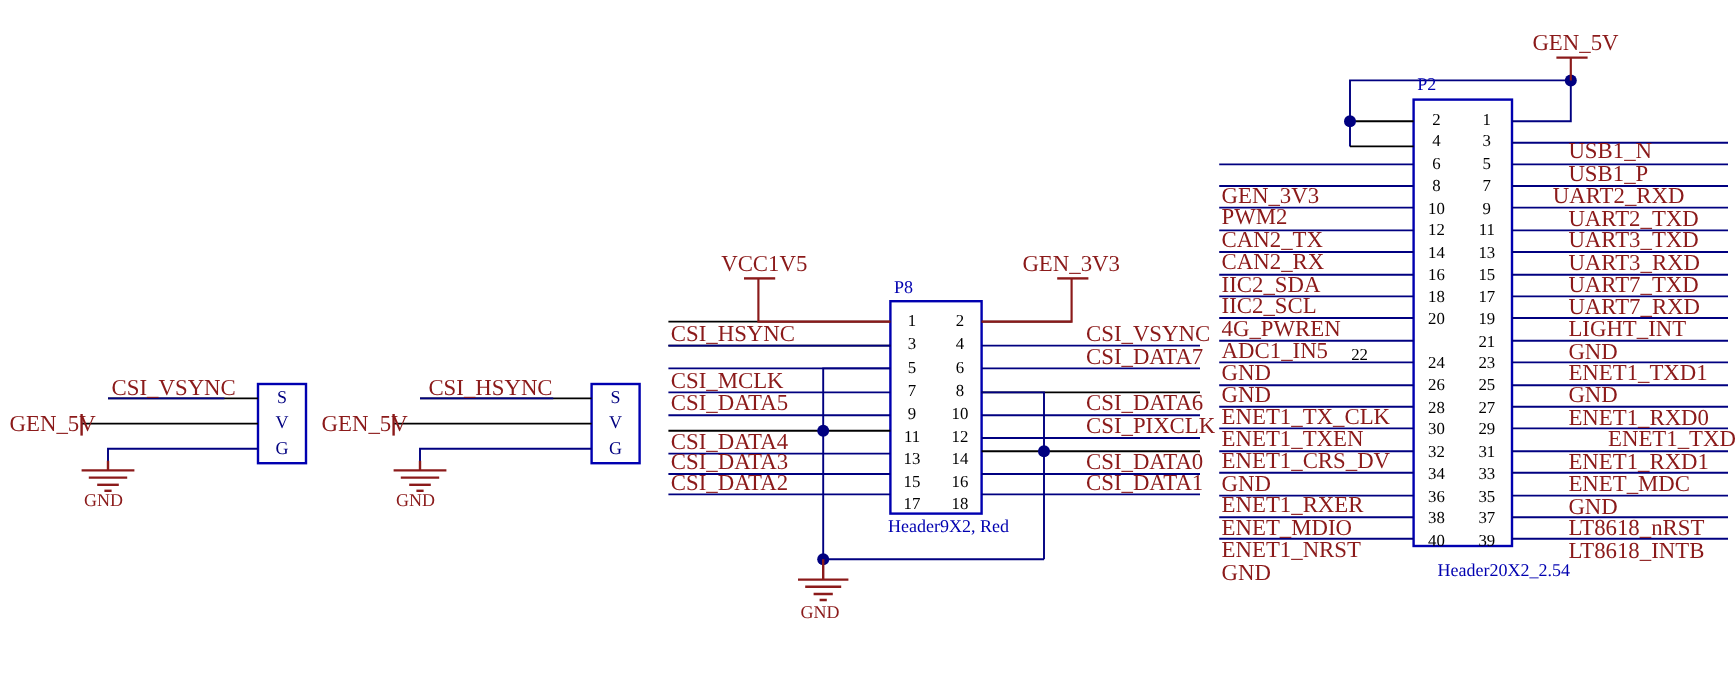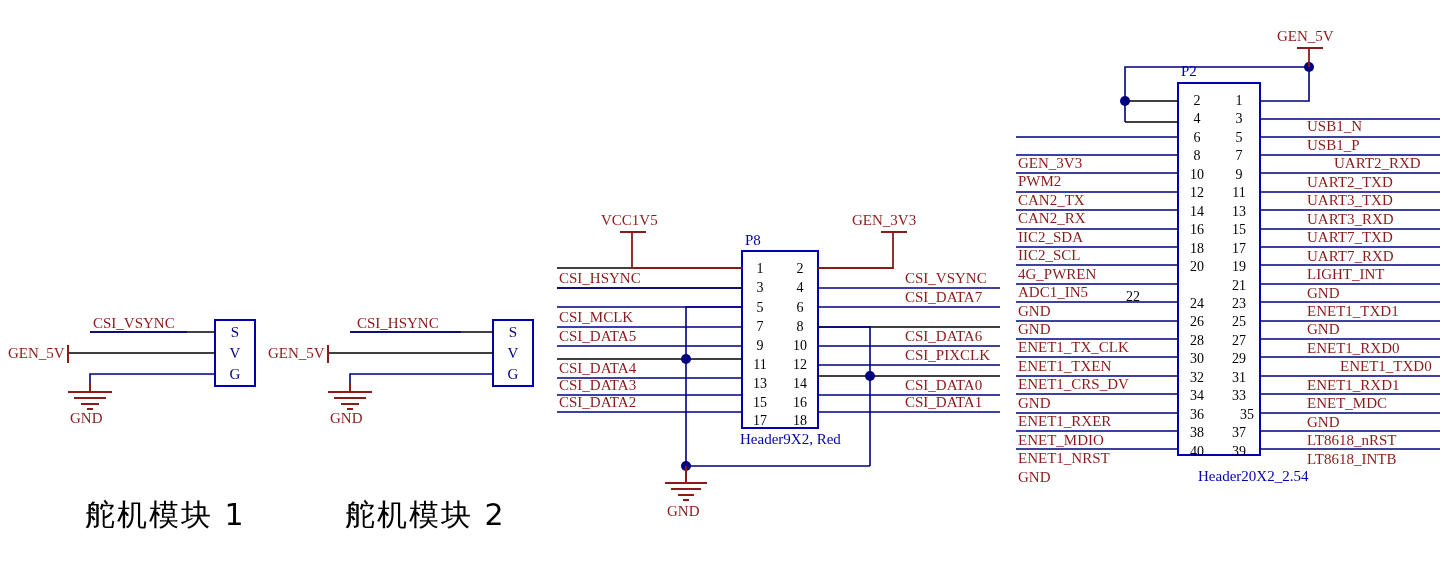--- a/index.html
+++ b/index.html
@@ -1,20 +1,20 @@
 <!DOCTYPE html>
 <html><head>
 <meta charset="utf-8">
 <style>
   html,body{margin:0;padding:0;background:#ffffff;}
   body{width:1447px;height:563px;position:relative;overflow:hidden;
        font-family:"Liberation Serif","DejaVu Serif",serif;}
   #sheet{position:absolute;left:0;top:0;width:1447px;height:563px;}
   svg{position:absolute;left:0;top:0;width:1447px;height:563px;}
-  .netlabel{position:absolute;color:#8B1A1A;font-size:15px;line-height:15px;
+  .netlabel{position:absolute;color:#8B1A1A;font-size:19px;line-height:15px;
             white-space:nowrap;font-family:"Liberation Serif","DejaVu Serif",serif;}
   .refdes{position:absolute;color:#0000B0;font-size:15px;line-height:15px;
           white-space:nowrap;font-family:"Liberation Serif","DejaVu Serif",serif;}
   .pinnum{position:absolute;color:#000000;font-size:14px;line-height:14px;
           white-space:nowrap;text-align:center;
           font-family:"Liberation Serif","DejaVu Serif",serif;}
   .pinname{position:absolute;color:#000080;font-size:15px;line-height:15px;
            white-space:nowrap;text-align:center;
            font-family:"Liberation Serif","DejaVu Serif",serif;}
   .cnlabel{position:absolute;color:#000000;font-size:30px;line-height:30px;
@@ -164,29 +164,27 @@
       </g>
     </g>
   </svg>
 
   <div class="netlabel" style="left:93px;top:316px;">CSI_VSYNC</div>
   <div class="netlabel" style="left:8px;top:346px;">GEN_5V</div>
   <div class="gndlabel" style="left:70px;top:411px;">GND</div>
   <div class="pinname" style="left:215px;top:325px;width:40px;">S</div>
   <div class="pinname" style="left:215px;top:346px;width:40px;">V</div>
   <div class="pinname" style="left:215px;top:367px;width:40px;">G</div>
-  <div class="cnlabel" style="left:85px;top:500px;">舵机模块 1</div>
 
   <div class="netlabel" style="left:357px;top:316px;">CSI_HSYNC</div>
   <div class="netlabel" style="left:268px;top:346px;">GEN_5V</div>
   <div class="gndlabel" style="left:330px;top:411px;">GND</div>
   <div class="pinname" style="left:493px;top:325px;width:40px;">S</div>
   <div class="pinname" style="left:493px;top:346px;width:40px;">V</div>
   <div class="pinname" style="left:493px;top:367px;width:40px;">G</div>
-  <div class="cnlabel" style="left:345px;top:500px;">舵机模块 2</div>
 
   <div class="refdes" style="left:745px;top:233px;">P8</div>
   <div class="refdes" style="left:740px;top:432px;">Header9X2,  Red</div>
   <div class="netlabel" style="left:601px;top:213px;">VCC1V5</div>
   <div class="netlabel" style="left:852px;top:213px;">GEN_3V3</div>
   <div class="gndlabel" style="left:667px;top:504px;">GND</div>
 
   <div class="pinnum" style="left:748px;top:262px;width:24px;">1</div>
   <div class="pinnum" style="left:748px;top:281px;width:24px;">3</div>
   <div class="pinnum" style="left:748px;top:301px;width:24px;">5</div>
@@ -258,21 +256,21 @@
       <div class="pinnum" style="left: 1224px; top: 223.15px; width: 30px;">15</div>
       <div class="pinnum" style="left: 1224px; top: 241.6px; width: 30px;">17</div>
       <div class="pinnum" style="left: 1224px; top: 260.05px; width: 30px;">19</div>
       <div class="pinnum" style="left: 1224px; top: 278.5px; width: 30px;">21</div>
       <div class="pinnum" style="left: 1224px; top: 296.95px; width: 30px;">23</div>
       <div class="pinnum" style="left: 1224px; top: 315.4px; width: 30px;">25</div>
       <div class="pinnum" style="left: 1224px; top: 333.85px; width: 30px;">27</div>
       <div class="pinnum" style="left: 1224px; top: 352.3px; width: 30px;">29</div>
       <div class="pinnum" style="left: 1224px; top: 370.75px; width: 30px;">31</div>
       <div class="pinnum" style="left: 1224px; top: 389.2px; width: 30px;">33</div>
-      <div class="pinnum" style="left: 1224px; top: 407.65px; width: 30px; text-align: right;">35</div>
+      <div class="pinnum" style="left: 1224px; top: 407.65px; width: 30px;">35</div>
       <div class="pinnum" style="left: 1224px; top: 426.1px; width: 30px;">37</div>
       <div class="pinnum" style="left: 1224px; top: 444.55px; width: 30px;">39</div>
     </div>
   <div id="p2-left-labels">
       <div class="netlabel" style="left: 1018px; top: 155.9px;">GEN_3V3</div>
       <div class="netlabel" style="left: 1018px; top: 174.35px;">PWM2</div>
       <div class="netlabel" style="left: 1018px; top: 192.8px;">CAN2_TX</div>
       <div class="netlabel" style="left: 1018px; top: 211.25px;">CAN2_RX</div>
       <div class="netlabel" style="left: 1018px; top: 229.7px;">IIC2_SDA</div>
       <div class="netlabel" style="left: 1018px; top: 248.15px;">IIC2_SCL</div>
@@ -285,21 +283,21 @@
       <div class="netlabel" style="left: 1018px; top: 377.3px;">ENET1_CRS_DV</div>
       <div class="netlabel" style="left: 1018px; top: 395.75px;">GND</div>
       <div class="netlabel" style="left: 1018px; top: 414.2px;">ENET1_RXER</div>
       <div class="netlabel" style="left: 1018px; top: 432.65px;">ENET_MDIO</div>
       <div class="netlabel" style="left: 1018px; top: 451.1px;">ENET1_NRST</div>
       <div class="netlabel" style="left: 1018px; top: 469.55px;">GND</div>
     </div>
   <div id="p2-right-labels">
       <div class="netlabel" style="left: 1307px; top: 119.45px;">USB1_N</div>
       <div class="netlabel" style="left: 1307px; top: 137.9px;">USB1_P</div>
-      <div class="netlabel" style="left: 1294px; top: 156.35px; margin-left: 40px;">UART2_RXD</div>
+      <div class="netlabel" style="left: 1294px; top: 156.35px;">UART2_RXD</div>
       <div class="netlabel" style="left: 1307px; top: 174.8px;">UART2_TXD</div>
       <div class="netlabel" style="left: 1307px; top: 193.25px;">UART3_TXD</div>
       <div class="netlabel" style="left: 1307px; top: 211.7px;">UART3_RXD</div>
       <div class="netlabel" style="left: 1307px; top: 230.15px;">UART7_TXD</div>
       <div class="netlabel" style="left: 1307px; top: 248.6px; text-align: right;">UART7_RXD</div>
       <div class="netlabel" style="left: 1307px; top: 267.05px;">LIGHT_INT</div>
       <div class="netlabel" style="left: 1307px; top: 285.5px;">GND</div>
       <div class="netlabel" style="left: 1307px; top: 303.95px;">ENET1_TXD1</div>
       <div class="netlabel" style="left: 1307px; top: 322.4px;">GND</div>
       <div class="netlabel" style="left: 1307px; top: 340.85px;">ENET1_RXD0</div>

